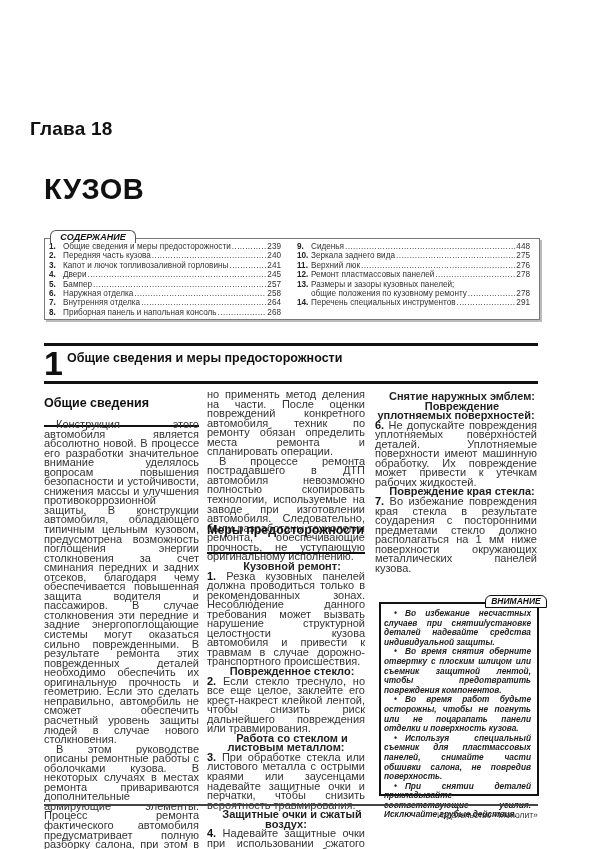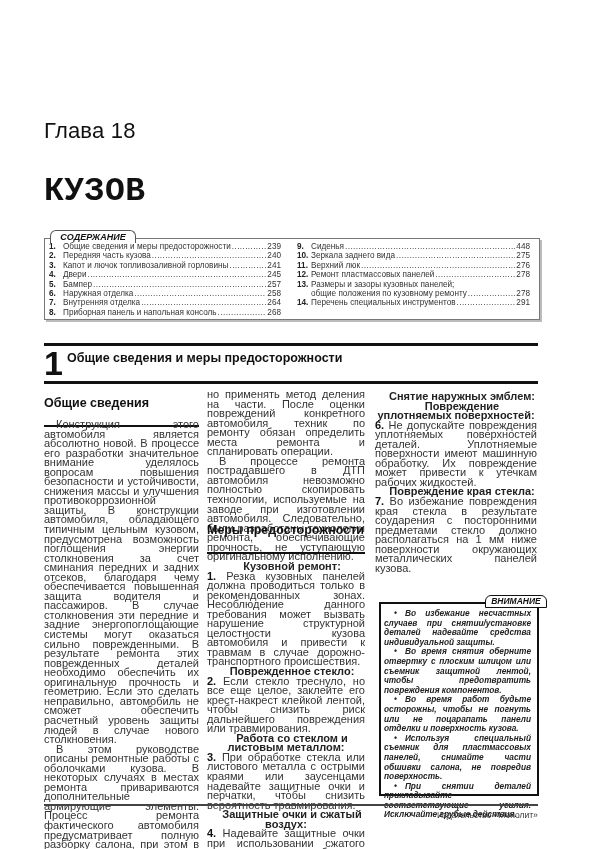--- a/index.html
+++ b/index.html
@@ -1,19 +1,19 @@
 <!DOCTYPE html>
 <html><head>
 <meta charset="utf-8">
 <style>
   html, body { margin: 0; padding: 0; background: #ffffff; }
   body { width: 600px; height: 849px; position: relative; overflow: hidden;
          font-family: "Liberation Sans", sans-serif; color: #1a1a1a; }
-  .chapter-label { position: absolute; left: 44px; top: 118px; font-size: 22px; font-weight: normal; color: #111; letter-spacing: 0.2px; }
-  .chapter-title { position: absolute; left: 44px; top: 173px; font-size: 33px; font-weight: bold; color: #111; letter-spacing: 0.5px; font-family: Liberation Mono, monospace; }
+  .chapter-label { position: absolute; left: 30px; top: 118px; font-size: 19px; font-weight: bold; color: #111; letter-spacing: 0.2px; }
+  .chapter-title { position: absolute; left: 44px; top: 173px; font-size: 29px; font-weight: bold; color: #111; letter-spacing: 0.5px; }
 
   
   .toc-box { position: absolute; left: 44px; top: 238px; width: 494px; height: 80px; border: 1px solid #777; box-shadow: 2px 2px 0 #bbb; }
   .toc-tab { position: absolute; left: 50px; top: 230px; width: 84px; height: 12px; background: #fff; border: 1px solid #555; border-radius: 6px 6px 0 0; border-bottom: none;
              font-size: 9px; font-weight: bold; font-style: italic; text-align: center; line-height: 12px; color: #111; }
   .toc-col { position: absolute; top: 242px; font-size: 8.2px; line-height: 9.4px; color: #333; }
   .toc-col.left { left: 49px; width: 232px; }
   .toc-col.right { left: 297px; width: 233px; }
   .toc-item { display: flex; align-items: baseline; white-space: nowrap; }
   .toc-item .num { font-weight: bold; color: #222; width: 14px; flex: none; }

